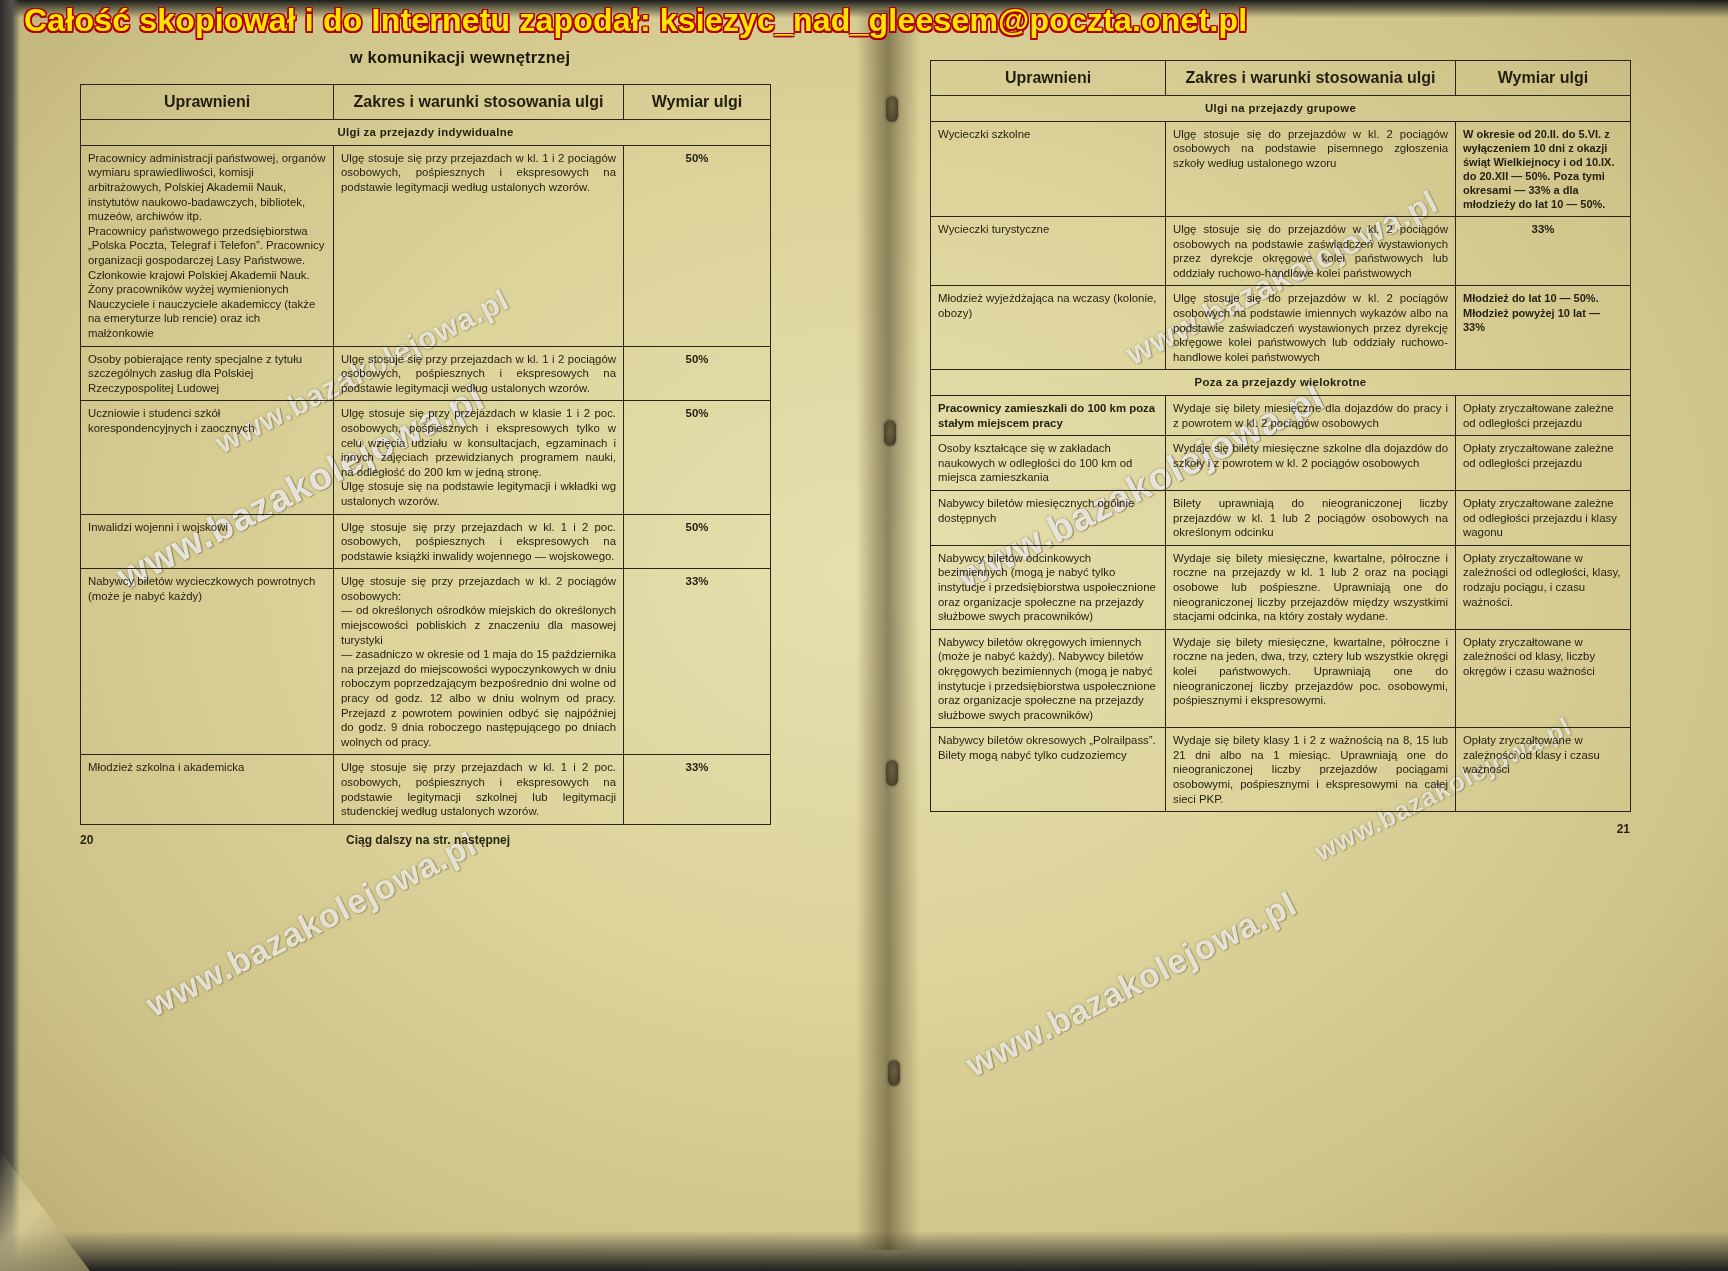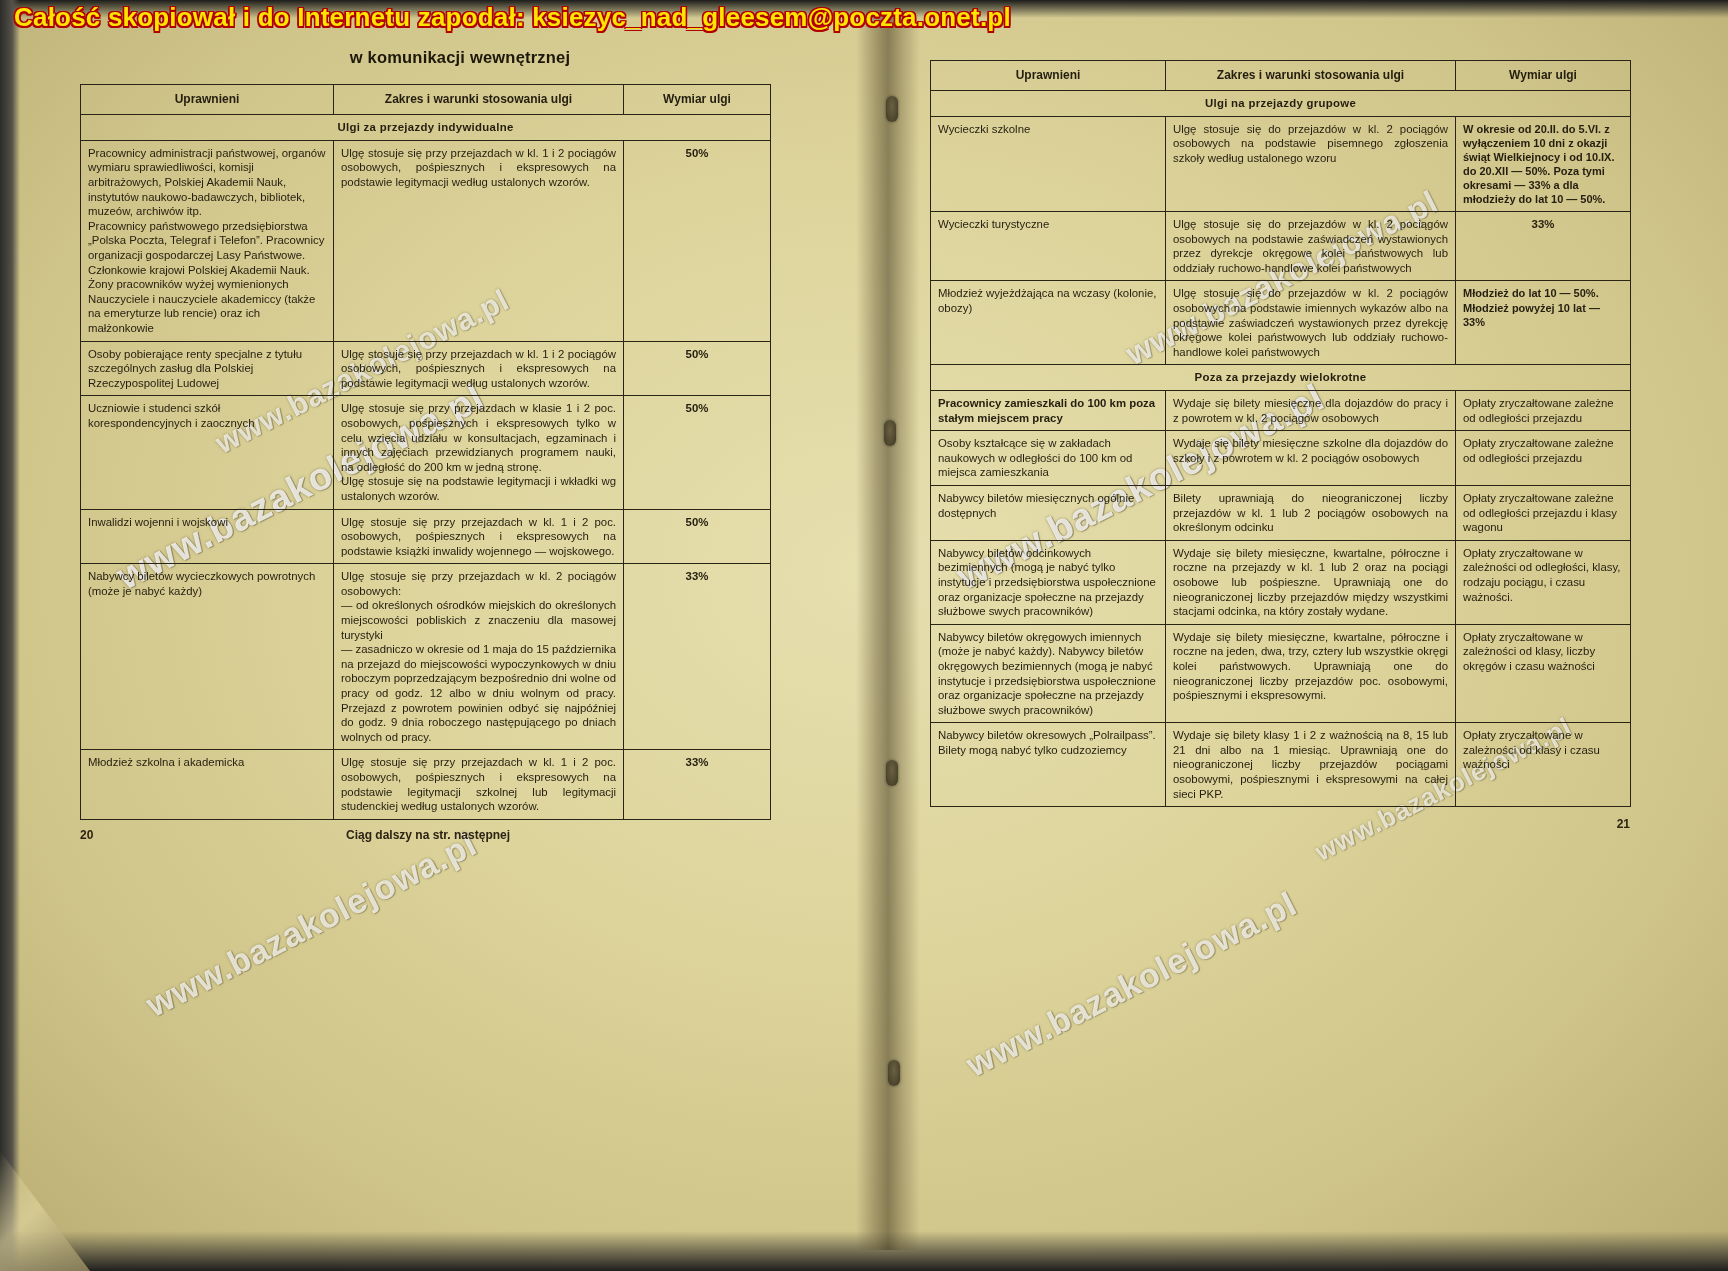--- a/index.html
+++ b/index.html
@@ -39,27 +39,27 @@
   }
   .pagecurl{
     position:absolute;left:0;bottom:0;width:90px;height:120px;
     background:linear-gradient(135deg, rgba(255,250,215,0.0) 0%, rgba(225,214,160,0.65) 45%, rgba(150,138,95,0.85) 100%);
     clip-path:polygon(0 100%,100% 100%,0 0);
   }
 
   
   #banner{
     position:absolute;left:0;top:2px;width:1370px;height:34px;
-    font-size:26px;font-weight:bold;letter-spacing:.2px;
+    font-size:32px;font-weight:bold;letter-spacing:.2px;
     color:#ffe400;
     text-shadow:
       -1.5px 0 #b00000, 1.5px 0 #b00000, 0 -1.5px #b00000, 0 1.5px #b00000,
       -1.5px -1.5px #b00000, 1.5px -1.5px #b00000, -1.5px 1.5px #b00000, 1.5px 1.5px #b00000;
     white-space:nowrap;
-    padding-left:14px;
+    padding-left:24px;
     font-family:"Liberation Sans", sans-serif;
   }
 
   
   .wm{
     position:absolute;
     color:rgba(255,255,255,0.78);
     font-weight:bold;
     font-size:34px;
     letter-spacing:1px;
@@ -100,21 +100,21 @@
     vertical-align:top;
     padding:5px 7px;
     font-size:11.4px;
     line-height:1.28;
     color:#241e0f;
     font-family:"Liberation Sans", sans-serif;
   }
   table.tbl th{
     text-align:center;
     font-weight:bold;
-    font-size:12px;
+    font-size:16px;
     vertical-align:middle;
     padding:7px 4px;
     line-height:1.25;
   }
   td.amount, th.amount{text-align:center;vertical-align:middle;font-weight:bold;font-size:13px;}
   td.sect{
     text-align:center;font-weight:bold;font-size:17px;padding:11px 4px;letter-spacing:.3px;
   }
   td.desc{font-size:11.2px;}
   td.who{font-size:11.6px;}

